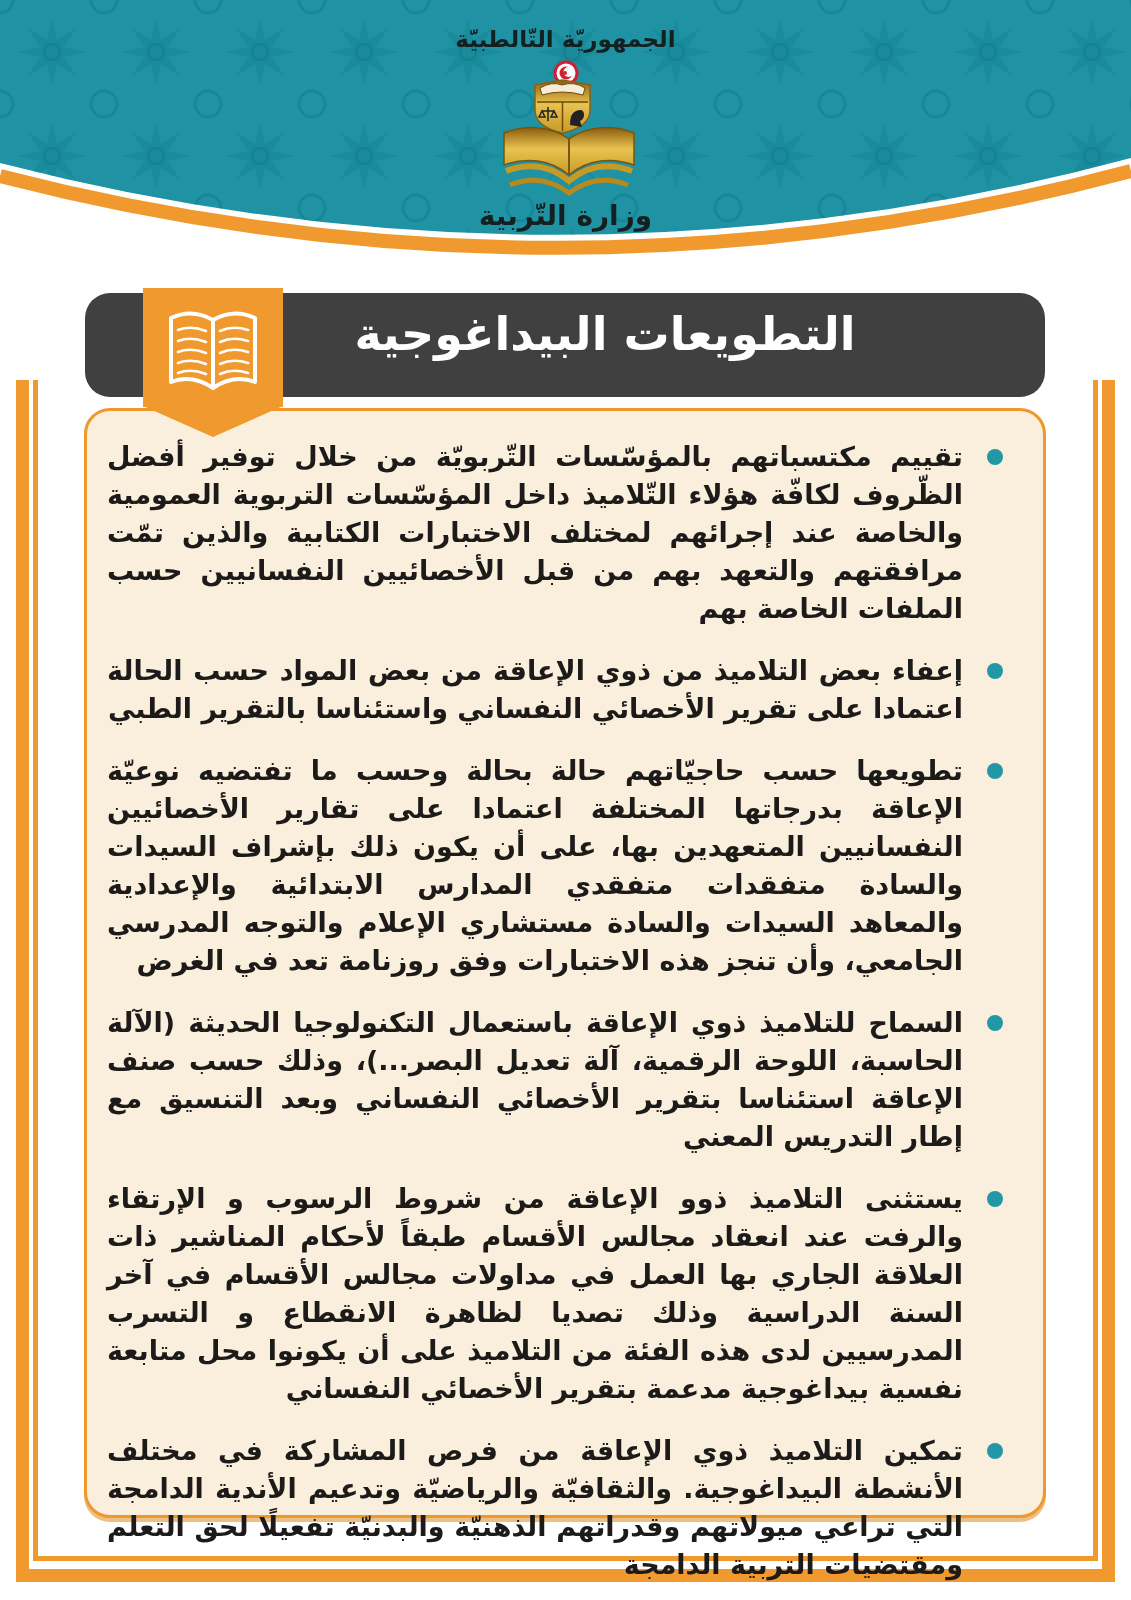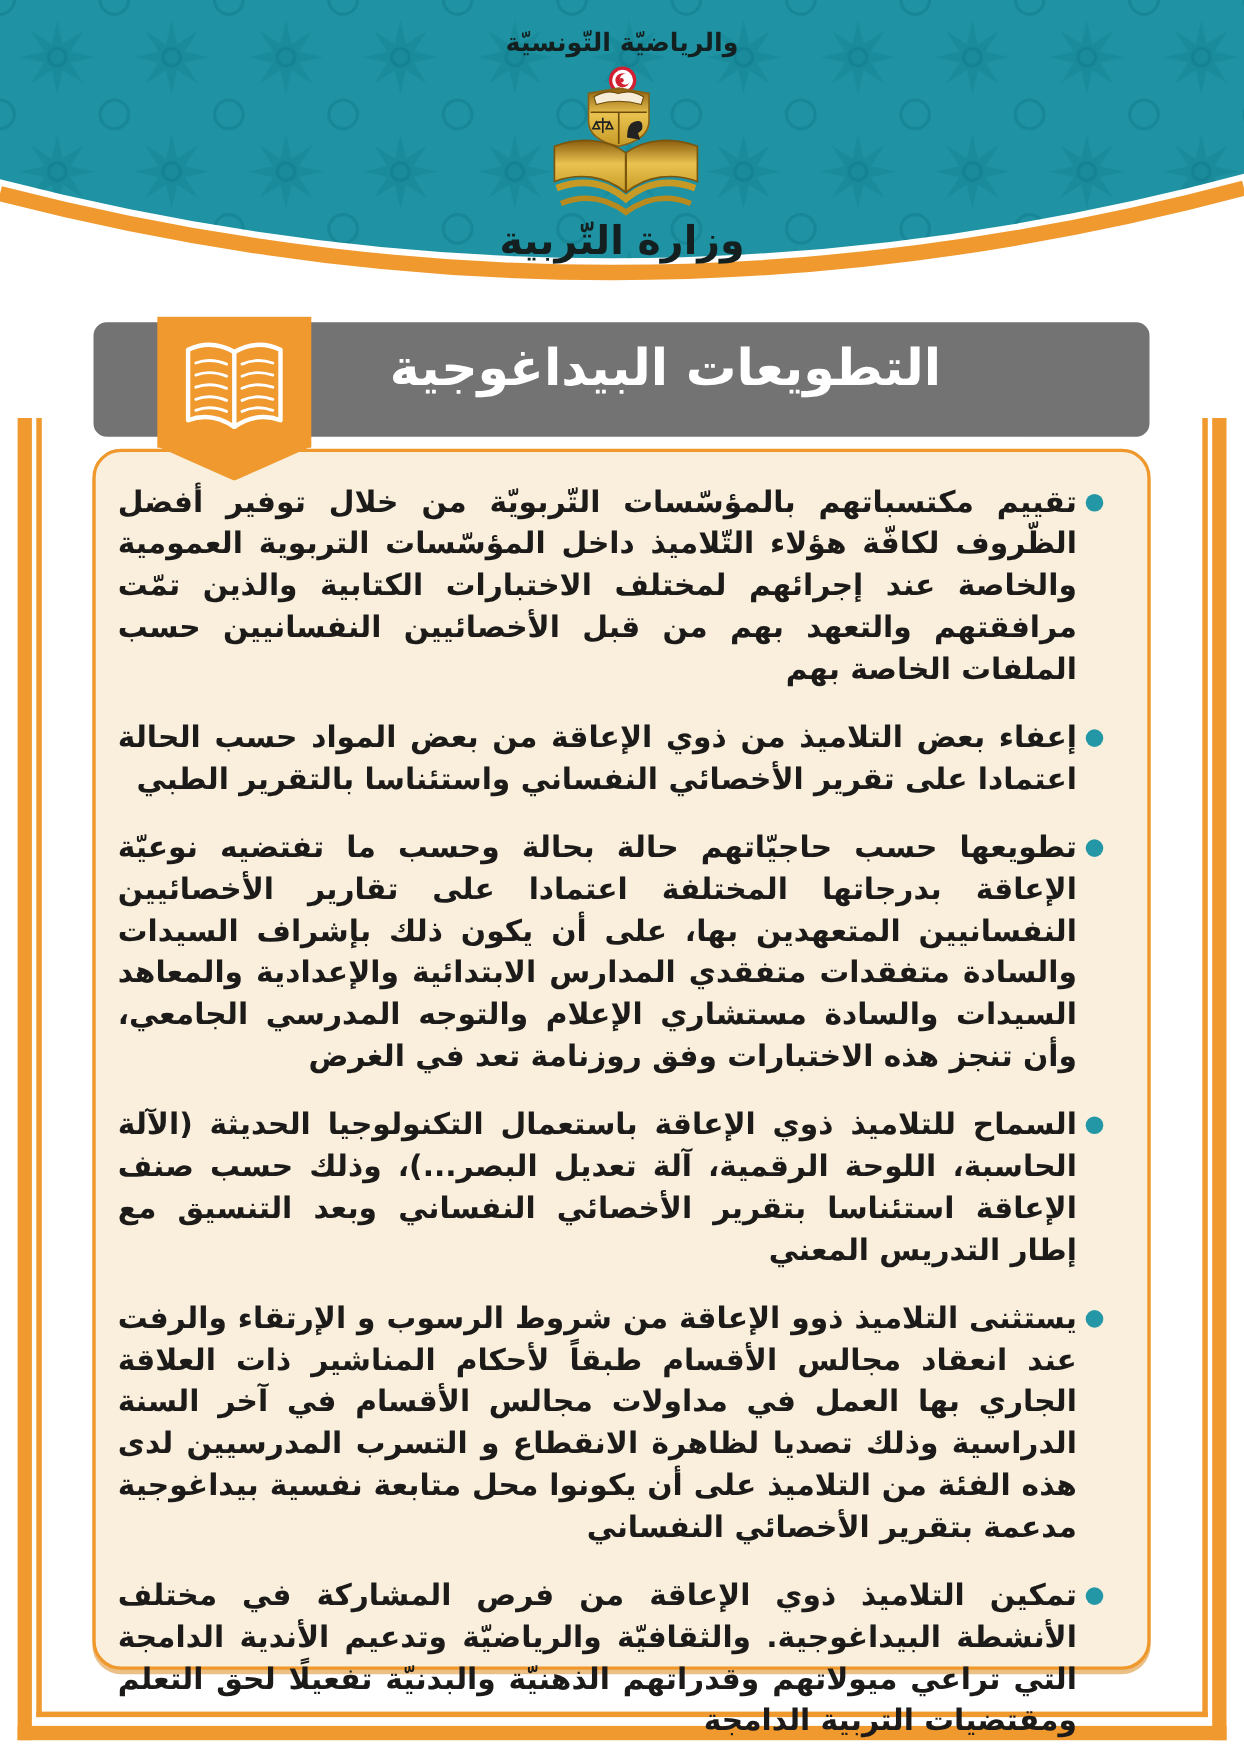--- a/index.html
+++ b/index.html
@@ -13,40 +13,40 @@
   .f-right-thick{left:1102px;top:140px; width:13px; height:1442px;}
   .f-right-thin {left:1093px;top:150px; width:5px;  height:1411px;}
   .f-bottom-thick{left:16px; top:1569px;width:1099px;height:13px;}
   .f-bottom-thin {left:33px; top:1556px;width:1065px;height:5px;}
 
   
   .header-svg{position:absolute;left:0;top:0;z-index:2;display:block;}
   .logo{position:absolute;left:0;top:0;width:1131px;z-index:3;text-align:center;}
   .logo-republic{position:absolute;left:0;right:0;top:26px;font-size:23px;font-weight:bold;
      color:#14201f;letter-spacing:1px;}
-  .logo-ministry{position:absolute;left:0;right:0;top:199px;font-size:36px;font-weight:bold;
+  .logo-ministry{position:absolute;left:0;right:0;top:199px;font-size:28px;font-weight:bold;
      color:#14201f;letter-spacing:1px;}
   .emblem-svg{position:absolute;left:480px;top:55px;}
 
   
-  .banner{position:absolute;left:85px;top:293px;width:960px;height:104px;background:#737373;
-     border-radius:12px;z-index:4;}
+  .banner{position:absolute;left:85px;top:293px;width:960px;height:104px;background:#404040;
+     border-radius:25px;z-index:4;}
   .banner-title{position:absolute;left:0;right:0;top:14px;padding-left:80px;text-align:center;
      color:#ffffff;font-size:46px;font-weight:bold;direction:rtl;}
   .ribbon{position:absolute;left:143px;top:288px;width:140px;height:119px;background:#f0992e;z-index:5;}
   .ribbon-tail{position:absolute;left:143px;top:406px;width:140px;height:31px;background:#f0992e;z-index:5;
      clip-path:polygon(0 0,100% 0,50% 100%);}
   .ribbon-book{position:absolute;left:18px;top:16px;}
 
   
   .card{position:absolute;left:84px;top:408px;width:962px;height:1110px;background:#f9efdc;
      border:3px solid #ef982c;border-radius:26px;box-sizing:border-box;z-index:3;
      box-shadow:0 4px 0 rgba(219,141,36,0.55);}
   .card ul{list-style:none;margin:0;padding:27px 40px 18px 20px;direction:rtl;}
-  .card li{display:flex;flex-direction:row;gap:8px;margin-bottom:24px;align-items:flex-start;}
+  .card li{display:flex;flex-direction:row;gap:24px;margin-bottom:24px;align-items:flex-start;}
   .dot{width:16px;height:16px;border-radius:50%;background:#2397a6;margin-top:11px;flex:0 0 auto;}
   .card p{margin:0;font-size:27px;font-weight:bold;line-height:38px;color:#1c1b19;
      text-align:justify;direction:rtl;}
 </style>
 </head>
 <body>
 
 <div class="page">
 
   <div class="frame f-left-thick"></div>
@@ -74,21 +74,21 @@
         <stop offset="1" stop-color="#c79a26"></stop>
       </linearGradient>
     </defs>
     <rect x="0" y="0" width="1131" height="380" fill="#ffffff"></rect>
     <path d="M0,0 H1131 V158 Q565.5,309 0,163 Z" fill="#1f93a3"></path>
     <path d="M0,0 H1131 V158 Q565.5,309 0,163 Z" fill="url(#geo)"></path>
     <path d="M0,176 Q565.5,322 1131,171" stroke="#f0992e" stroke-width="14" fill="none"></path>
   </svg>
 
   <div class="logo">
-    <div class="logo-republic">والرياضيّة التّونسيّة</div>
+    <div class="logo-republic">الجمهوريّة التّالطبيّة</div>
     <svg class="emblem-svg" width="180" height="150" viewBox="0 0 180 150">
 
       <circle cx="86" cy="18" r="11" fill="#ffffff" stroke="#d21f32" stroke-width="3"></circle>
       <circle cx="86" cy="18" r="6.5" fill="#d21f32"></circle>
       <circle cx="88.5" cy="17" r="5" fill="#ffffff"></circle>
       <circle cx="85" cy="18" r="2" fill="#d21f32"></circle>
 
       <path d="M82.5,25 L110,30 V55 Q110,72 82.5,78 Q55,72 55,55 V30 Z" fill="url(#gold)" stroke="#8a6114" stroke-width="1.5"></path>
       <path d="M60,33 Q72,26 82,30 Q94,26 105,33 L103,40 Q82,34 62,40 Z" fill="#f6ecd8" stroke="#6d4c0b" stroke-width="1"></path>
       <line x1="57" y1="47" x2="108" y2="47" stroke="#6d4c0b" stroke-width="1.5"></line>

